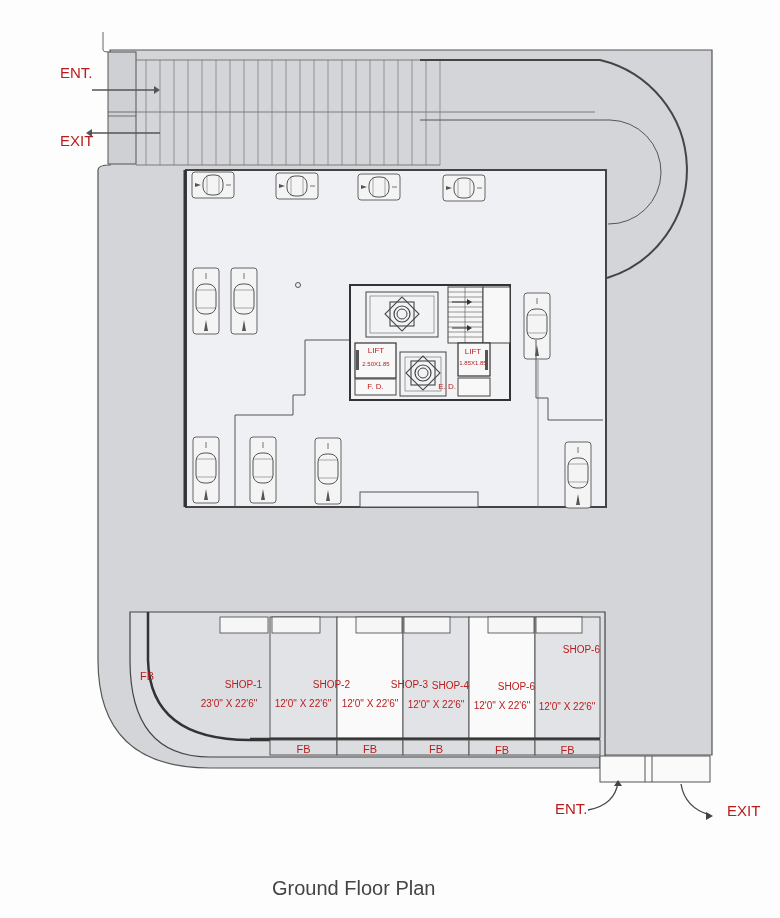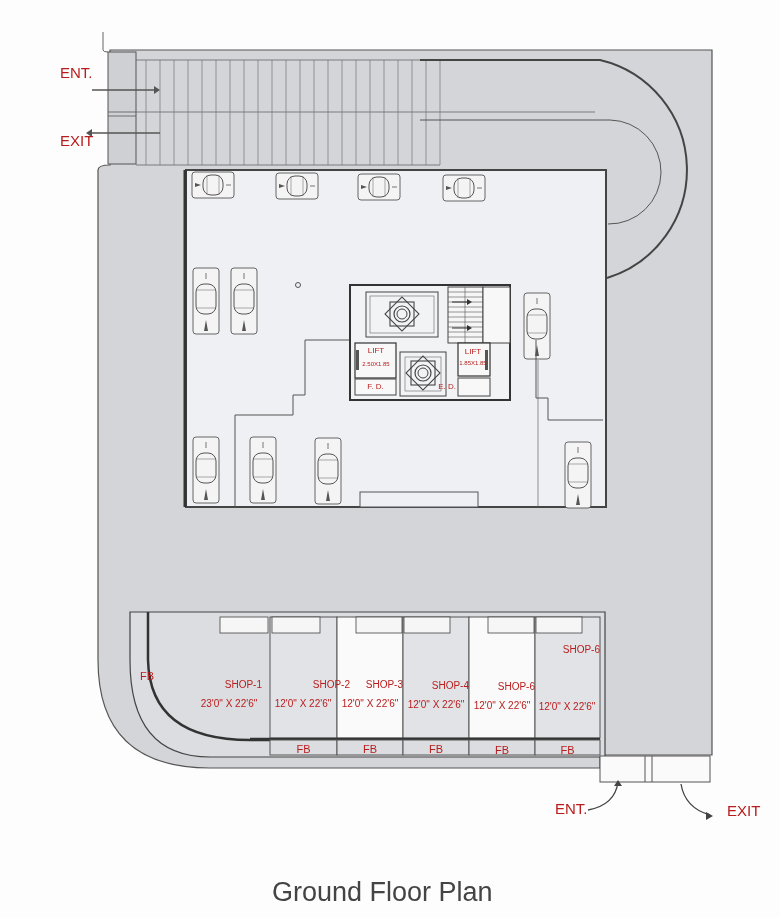--- a/index.html
+++ b/index.html
@@ -5,21 +5,21 @@
   html, body { margin:0; padding:0; background:#fdfdfd; }
   body { width:780px; height:918px; position:relative; overflow:hidden; font-family:"Liberation Sans", sans-serif; color:#333; }
   #plan { position:absolute; left:0; top:0; }
   .lbl { position:absolute; font-family:"Liberation Sans", sans-serif; color:#b91c1c; white-space:nowrap; }
   .lbl-big { font-size:15px; }
   .shop-name { font-size:10px; text-align:right; width:66px; }
   .shop-dim { font-size:10px; text-align:center; width:66px; }
   .fb { font-size:11px; text-align:center; }
   .small { font-size:8px; text-align:center; }
   .tiny { font-size:6px; text-align:center; }
-  .title { font-size:27px; color:#444; }
+  .title { font-size:20px; color:#444; }
 </style>
 </head>
 <body>
 
 <svg id="plan" width="780" height="918" viewBox="0 0 780 918" xmlns="http://www.w3.org/2000/svg">
   <defs>
     <g id="car-h">
       <rect x="0" y="0" width="42" height="26" rx="3" fill="#f4f4f4" stroke="#555" stroke-width="0.9"></rect>
       <rect x="11" y="3" width="20" height="20" rx="8" fill="none" stroke="#555" stroke-width="1"></rect>
       <line x1="15" y1="3" x2="15" y2="23" stroke="#777" stroke-width="0.6"></line>
@@ -199,21 +199,21 @@
   <div class="lbl shop-name" style="left:196px;top:679px;">SHOP-1</div>
   <div class="lbl shop-dim" style="left:196px;top:698px;">23'0" X 22'6"</div>
   <div class="lbl fb" style="left:140px;top:670px;">FB</div>
 </div>
 <div>
   <div class="lbl shop-name" style="left:270px;top:679px;margin-left:14px;">SHOP-2</div>
   <div class="lbl shop-dim" style="left:270px;top:698px;">12'0" X 22'6"</div>
   <div class="lbl fb" style="left:270px;top:743px;width:67px;">FB</div>
 </div>
 <div>
-  <div class="lbl shop-name" style="left:337px;top:679px;">SHOP-3</div>
+  <div class="lbl shop-name" style="left:337px;top:679px;padding-left:25px;">SHOP-3</div>
   <div class="lbl shop-dim" style="left:337px;top:698px;">12'0" X 22'6"</div>
   <div class="lbl fb" style="left:337px;top:743px;width:66px;">FB</div>
 </div>
 <div>
   <div class="lbl shop-name" style="left:403px;top:680px;">SHOP-4</div>
   <div class="lbl shop-dim" style="left:403px;top:699px;">12'0" X 22'6"</div>
   <div class="lbl fb" style="left:403px;top:743px;width:66px;">FB</div>
 </div>
 <div>
   <div class="lbl shop-name" style="left:469px;top:681px;">SHOP-6</div>

